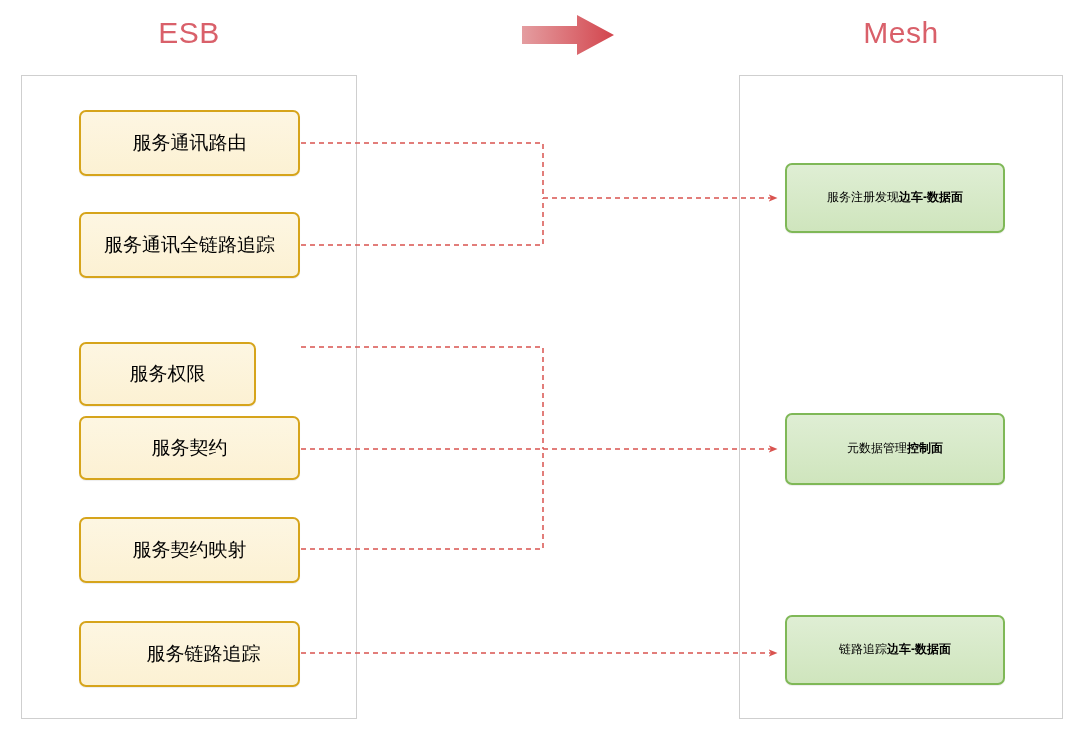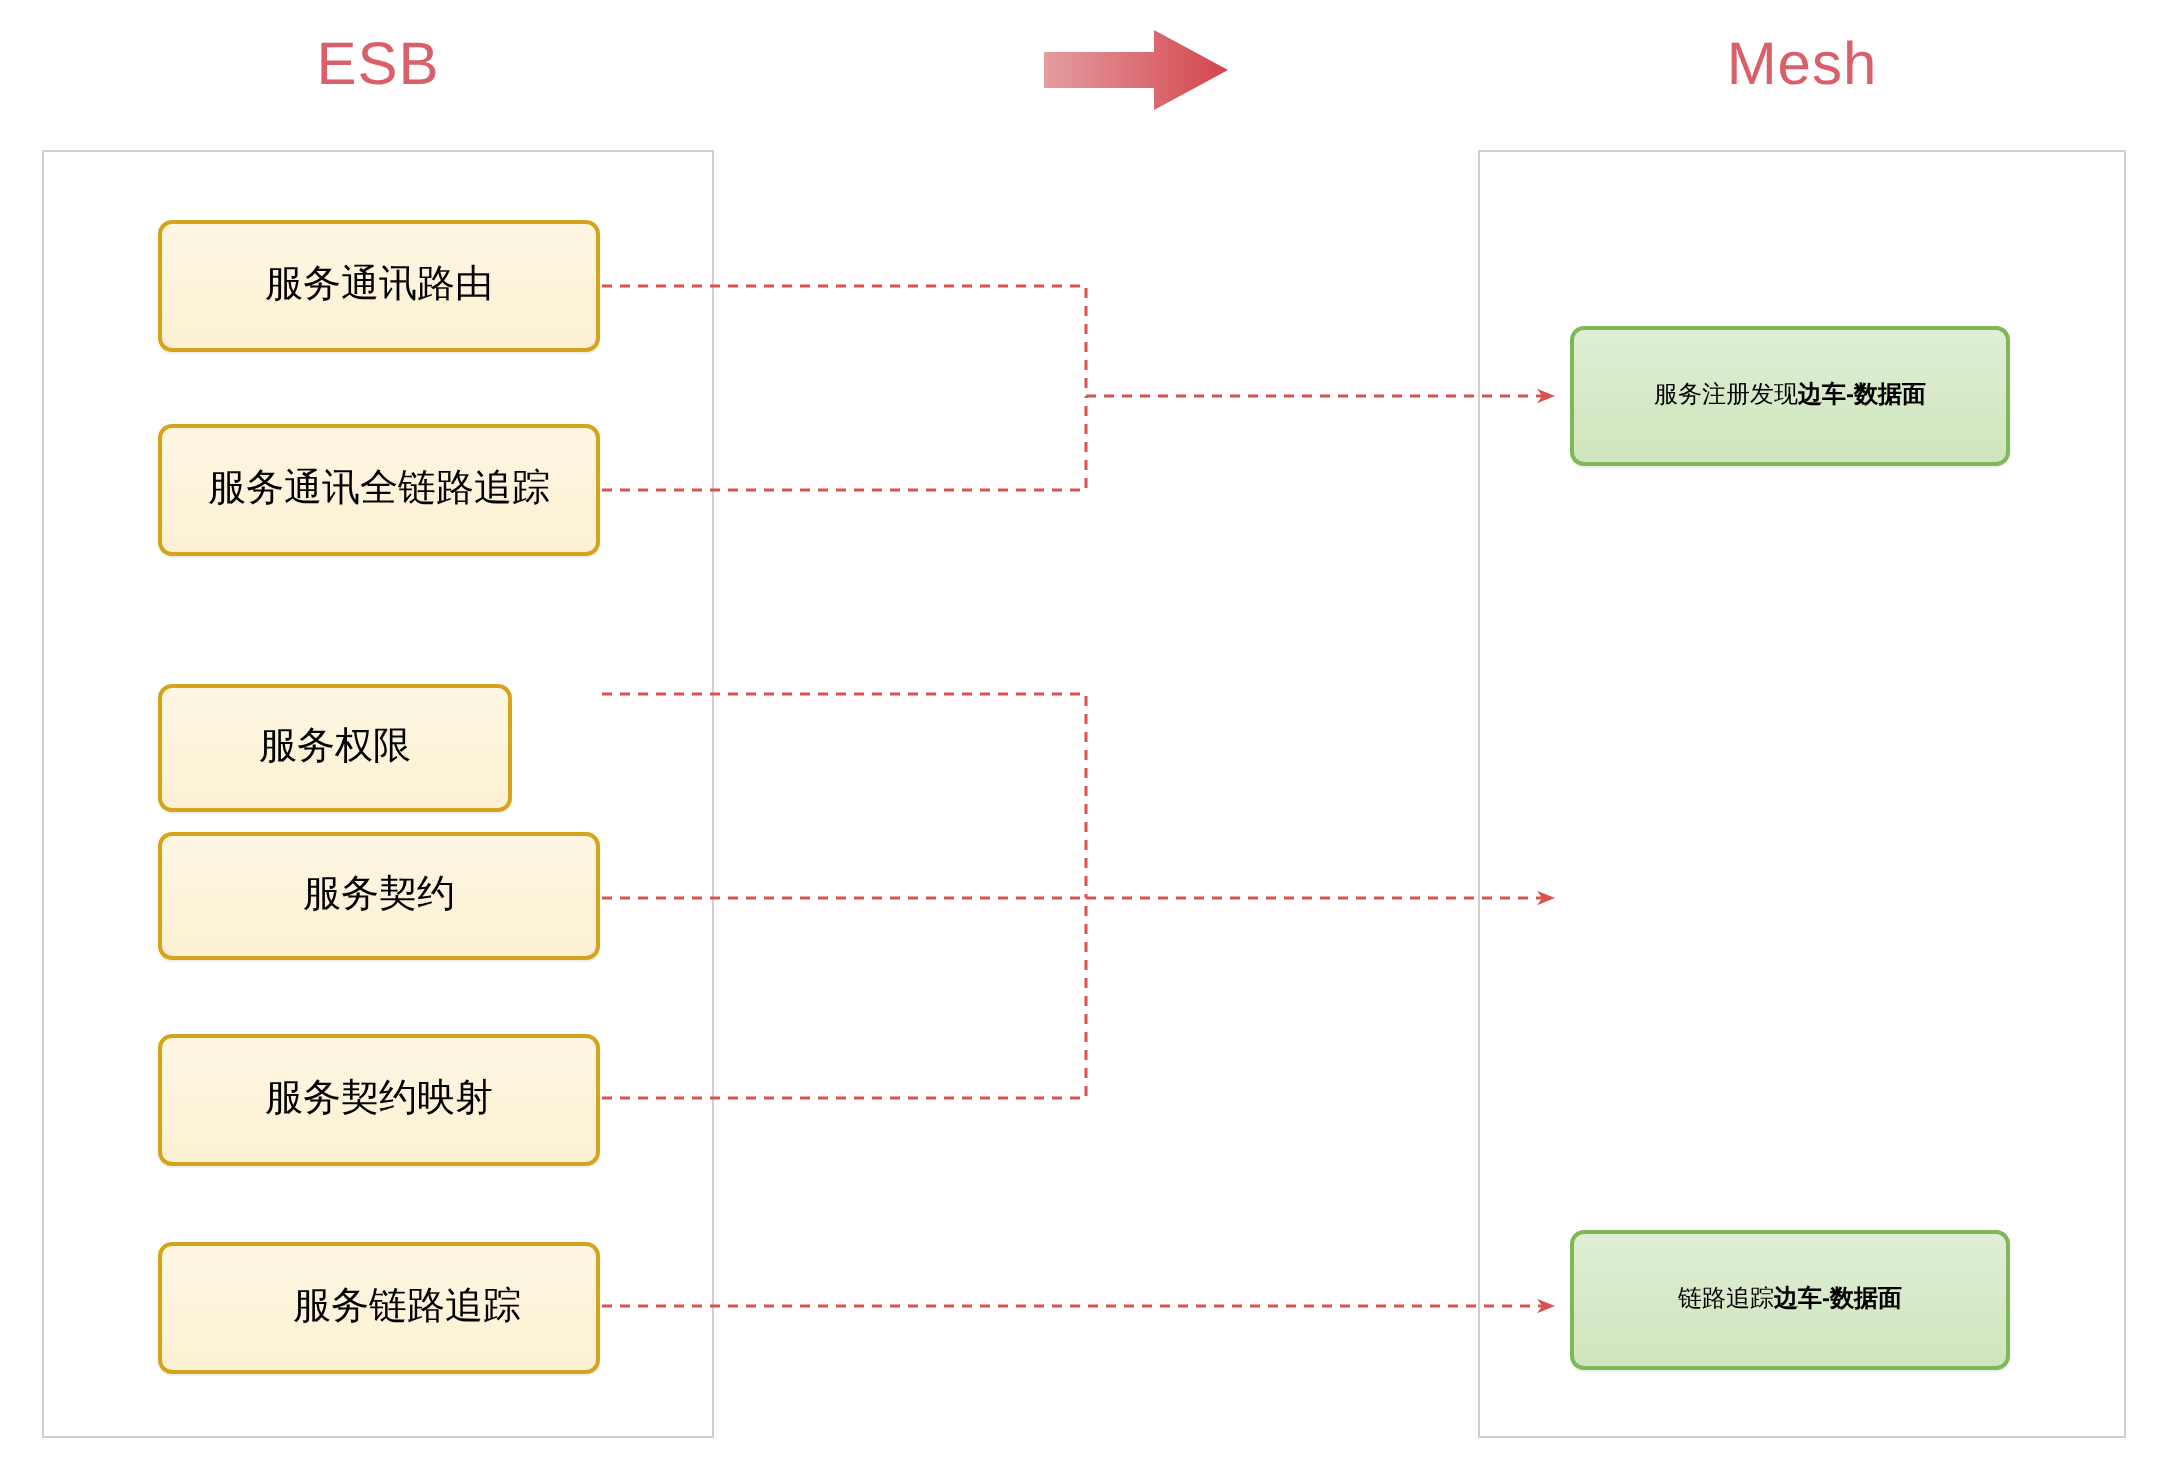--- a/index.html
+++ b/index.html
@@ -181,19 +181,23 @@
   <div class="node node-esb" id="esb-5">
     <span class="ln ln-1">服务</span>
     <span class="ln ln-2">链路追踪</span>
   </div>
 
   <div class="node node-mesh" id="mesh-0">
     <span class="ln ln-1">服务注册发现</span>
     <span class="ln ln-2">边车-数据面</span>
   </div>
 
+  <div class="node node-mesh" id="mesh-1">
+    <span class="ln ln-1">元数据管理</span>
+    <span class="ln ln-2">控制面</span>
+  </div>
 
   <div class="node node-mesh" id="mesh-2">
     <span class="ln ln-1">链路追踪</span>
     <span class="ln ln-2">边车-数据面</span>
   </div>
 
 </div>
 
 </body></html>

